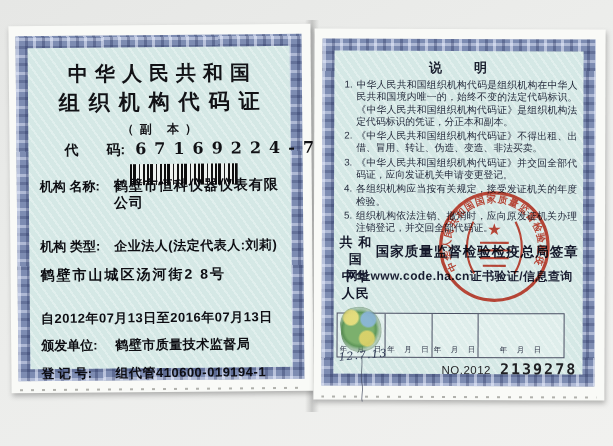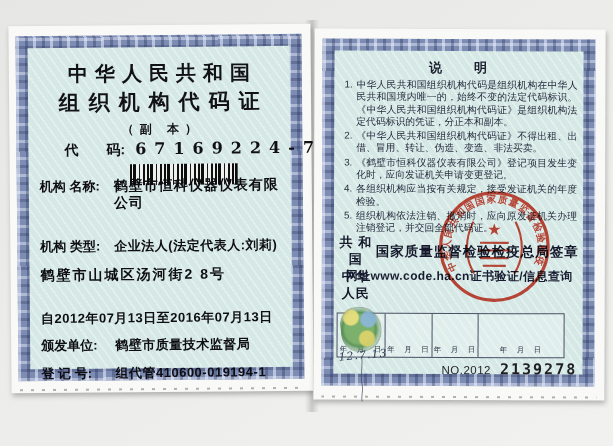--- a/index.html
+++ b/index.html
@@ -135,21 +135,21 @@
         <div class="note">
           <span class="num">1.</span>
           <span>中华人民共和国组织机构代码是组织机构在中华人民共和国境内唯一的，始终不变的法定代码标识。《中华人民共和国组织机构代码证》是组织机构法定代码标识的凭证，分正本和副本。</span>
         </div>
         <div class="note">
           <span class="num">2.</span>
           <span>《中华人民共和国组织机构代码证》不得出租、出借、冒用、转让、伪造、变造、非法买卖。</span>
         </div>
         <div class="note">
           <span class="num">3.</span>
-          <span>《鹤壁市恒科仪器仪表有限公司》登记项目发生变化时，应向发证机关申请变更登记。</span>
+          <span>《中华人民共和国组织机构代码证》并交回全部代码证，应向发证机关申请变更登记。</span>
         </div>
         <div class="note">
           <span class="num">4.</span>
           <span>各组织机构应当按有关规定，接受发证机关的年度检验。</span>
         </div>
         <div class="note">
           <span class="num">5.</span>
           <span>组织机构依法注销、撤消时，应向原发证机关办理注销登记，并交回全部代码证。</span>
         </div>
       </div>

